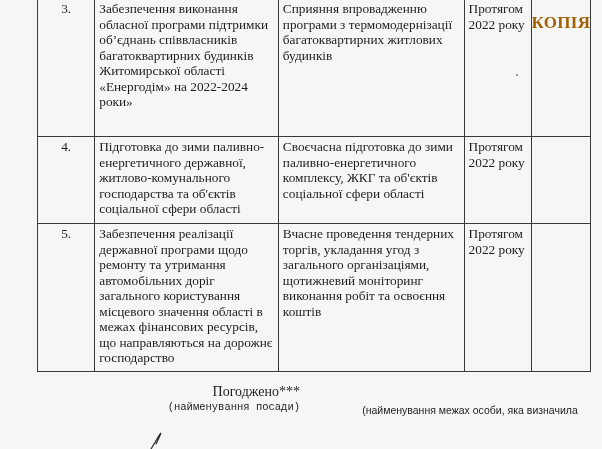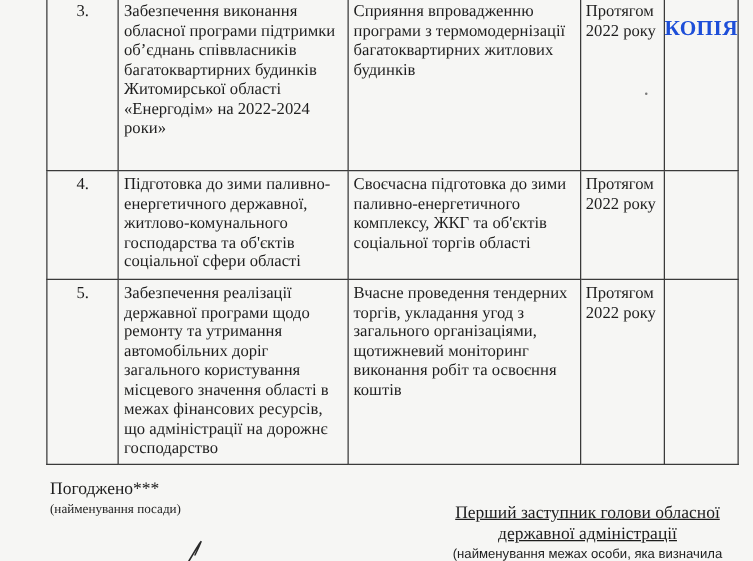--- a/index.html
+++ b/index.html
@@ -39,51 +39,51 @@
     .row-3 td { height: 135px; }
     .row-4 td { height: 84px; }
     .row-5 td { height: 145px; }
     .stamp {
       display: block;
       font-weight: bold;
       font-size: 17px;
       letter-spacing: 0.3px;
       margin-top: 14px;
       margin-left: -4px;
-      color: #1d4ed8;
+      color: #a16207;
     }
     .dot-mark {
       position: absolute;
       left: 516px;
       top: 74px;
       width: 2px;
       height: 2px;
       background: #777;
       border-radius: 50%;
     }
     .approval-block {
       position: absolute;
       left: 40px;
       top: 383px;
       width: 260px;
-      text-align: left;
+      text-align: right;
     }
     .approval-title {
       font-size: 14px;
       line-height: 17px;
     }
     .approval-position {
       font-size: 14px;
       line-height: 17px;
       text-decoration: underline;
     }
     .approval-caption {
       font-size: 10.5px;
       line-height: 13px;
-      font-family: Liberation Serif, serif;
+      font-family: Liberation Mono, monospace;
       margin-top: 1px;
     }
     .signer-block {
       position: absolute;
       left: 345px;
       top: 403px;
       width: 250px;
       text-align: center;
     }
     .signer-position {
@@ -123,41 +123,40 @@
       <td>Забезпечення виконання обласної програми підтримки  об’єднань співвласників багатоквартирних будинків Житомирської області «Енергодім» на 2022-2024 роки»</td>
       <td>Сприяння впровадженню програми з термомодернізації багатоквартирних житлових будинків</td>
       <td>Протягом 2022 року</td>
       <td>
         <span class="stamp">КОПІЯ</span>
       </td>
     </tr>
     <tr class="row-4">
       <td class="num-cell">4.</td>
       <td>Підготовка до зими паливно-енергетичного державної, житлово-комунального господарства та об'єктів соціальної сфери області</td>
-      <td>Своєчасна підготовка до зими паливно-енергетичного комплексу, ЖКГ та об'єктів соціальної торгів області</td>
+      <td>Своєчасна підготовка до зими паливно-енергетичного комплексу, ЖКГ та об'єктів соціальної сфери області</td>
       <td>Протягом 2022 року</td>
       <td></td>
     </tr>
     <tr class="row-5">
       <td class="num-cell">5.</td>
-      <td>Забезпечення реалізації державної програми щодо ремонту та утримання автомобільних доріг загального користування місцевого значення області в межах фінансових ресурсів, що адміністрації на дорожнє господарство</td>
+      <td>Забезпечення реалізації державної програми щодо ремонту та утримання автомобільних доріг загального користування місцевого значення області в межах фінансових ресурсів, що направляються на дорожнє господарство</td>
       <td>Вчасне проведення тендерних торгів, укладання угод з загального організаціями, щотижневий моніторинг виконання робіт та освоєння коштів</td>
       <td>Протягом 2022 року</td>
       <td></td>
     </tr>
   </tbody>
 </table>
 
 <div class="dot-mark"></div>
 
 <div class="approval-block">
   <div class="approval-title">Погоджено***</div>
   <div class="approval-caption">(найменування посади)</div>
 </div>
 
 <svg class="signature-mark" viewBox="0 0 20 18">
   <path d="M3 17 L9 7 Q12 2 13 1 Q11 6 8 12" fill="none" stroke="#2a2a2a" stroke-width="1.2" stroke-linecap="round"></path>
 </svg>
 
 <div class="signer-block">
-  <div class="signer-position">Перший заступник голови обласної державної адміністрації</div>
   <div class="signer-caption">(найменування межах особи, яка визначила</div>
 </div>
 
 </body></html>

